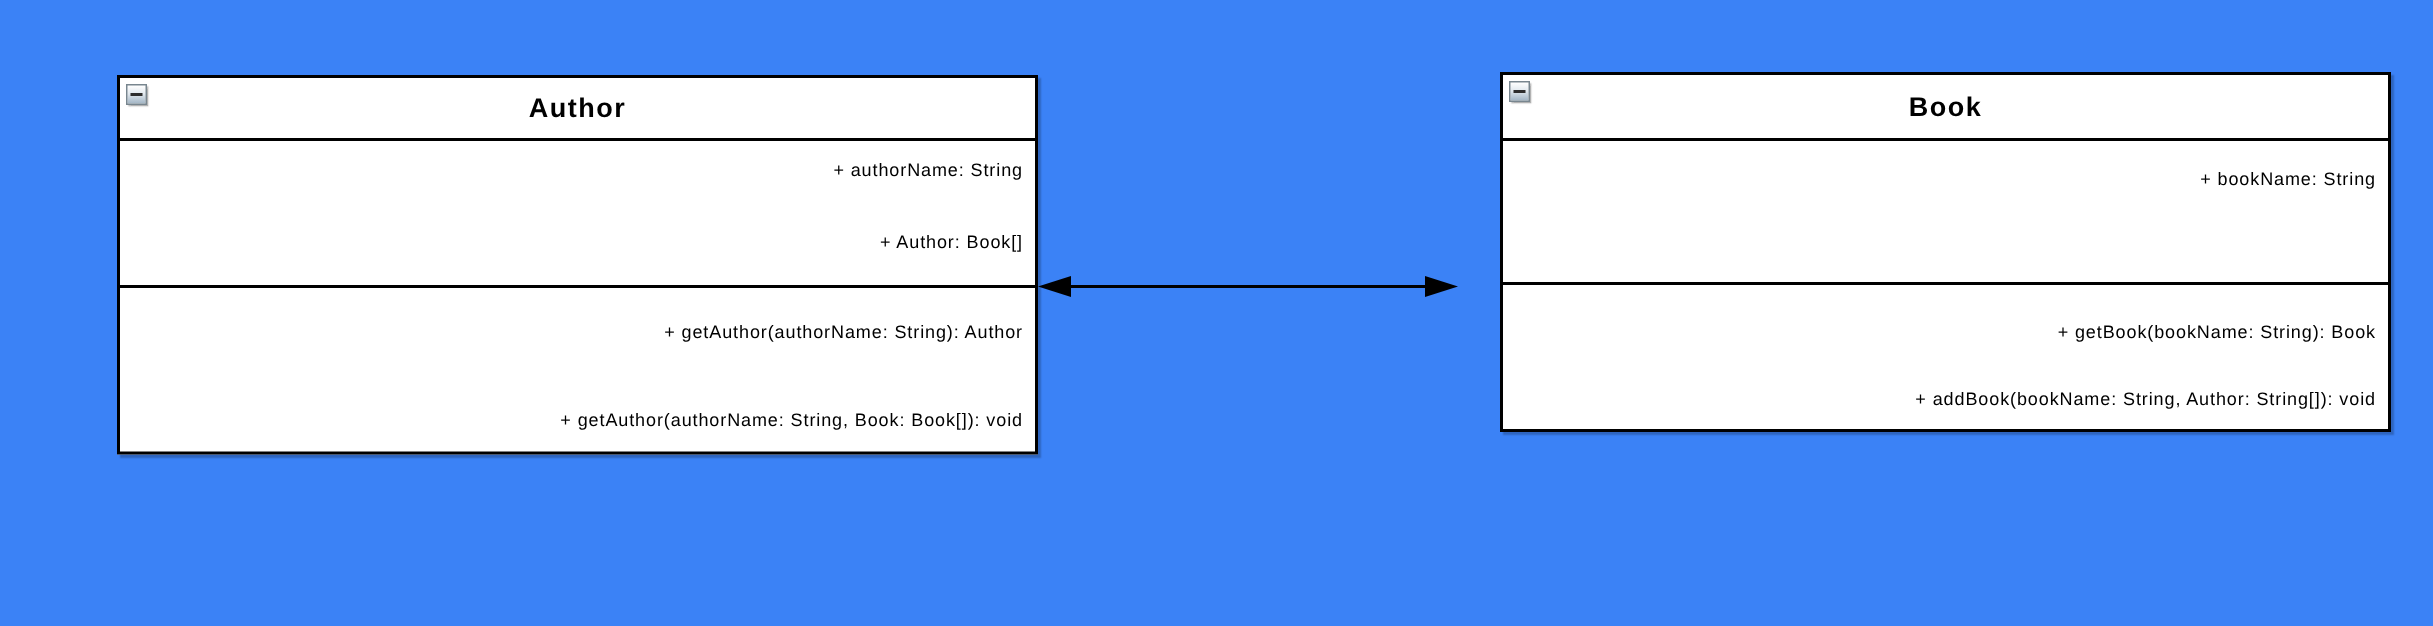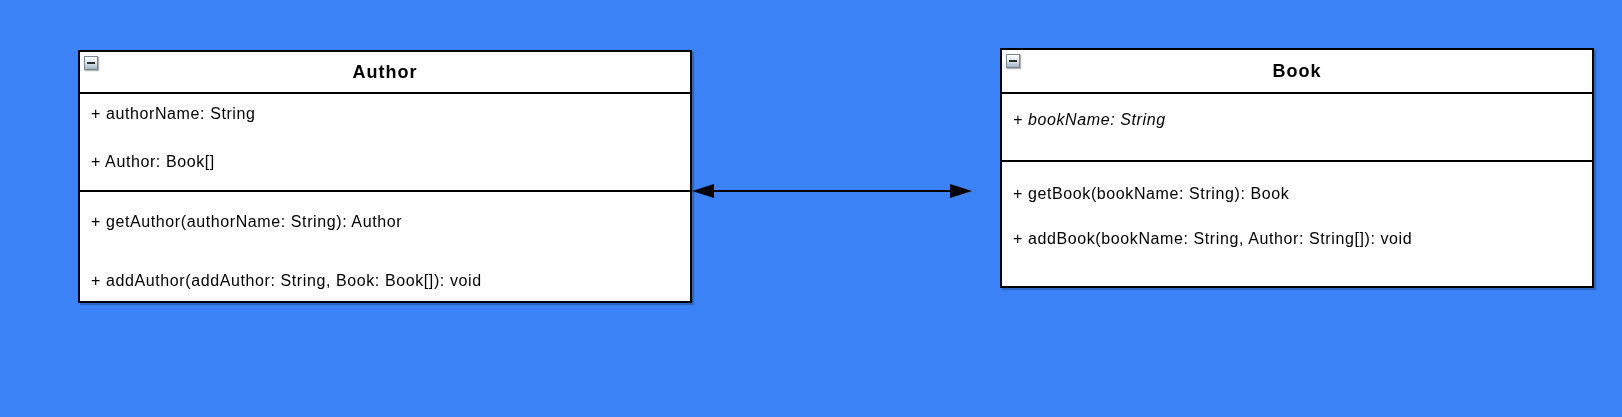--- a/index.html
+++ b/index.html
@@ -65,24 +65,25 @@
     box-sizing: border-box;
     display: flex;
     flex-direction: column;
     padding-left: 11px;
     padding-right: 8px;
     overflow: hidden;
   }
   .section.attributes { border-bottom: 2px solid #000000; }
   .section.methods { flex: 1 1 auto; border-radius: 28px; }
   .member {
-    font-size: 16px;
+    font-size: 12px;
     letter-spacing: 0.6px;
     line-height: 21px;
     white-space: nowrap;
+    text-align: right;
   }
   .association-svg {
     position: absolute;
     left: 690px;
     top: 177px;
     width: 284px;
     height: 28px;
   }
 </style>
 </head>
@@ -96,32 +97,32 @@
         <span class="minus-glyph"></span>
       </button>
       <span class="class-title">Author</span>
     </div>
     <div class="section attributes" style="height:98px; padding-top:9px; gap:27px;">
       <div class="member">+ authorName: String</div>
       <div class="member">+ Author: Book[]</div>
     </div>
     <div class="section methods" style="padding-top:19px; gap:38px;">
       <div class="member">+ getAuthor(authorName: String): Author</div>
-      <div class="member">+ addAuthor(addAuthor: String, Book: Book[]): void</div>
+      <div class="member">+ getAuthor(authorName: String, Book: Book[]): void</div>
     </div>
   </div>
 
   <div class="class-box" style="left:972px; top:48px; width:594px; height:240px;margin-left:28px;">
     <div class="class-header" style="height:44px;">
       <button class="collapse-btn">
         <span class="minus-glyph"></span>
       </button>
       <span class="class-title">Book</span>
     </div>
-    <div class="section attributes" style="height:68px; padding-top:15px; gap:22px;font-style:italic;">
+    <div class="section attributes" style="height:96px; padding-top:15px; gap:22px;">
       <div class="member">+ bookName: String</div>
     </div>
     <div class="section methods" style="padding-top:21px; gap:24px;">
       <div class="member">+ getBook(bookName: String): Book</div>
       <div class="member">+ addBook(bookName: String, Author: String[]): void</div>
     </div>
   </div>
 
   <svg class="association-svg" viewBox="0 0 284 28">
     <line x1="20" y1="14" x2="264" y2="14" stroke="#000000" stroke-width="2"></line>

